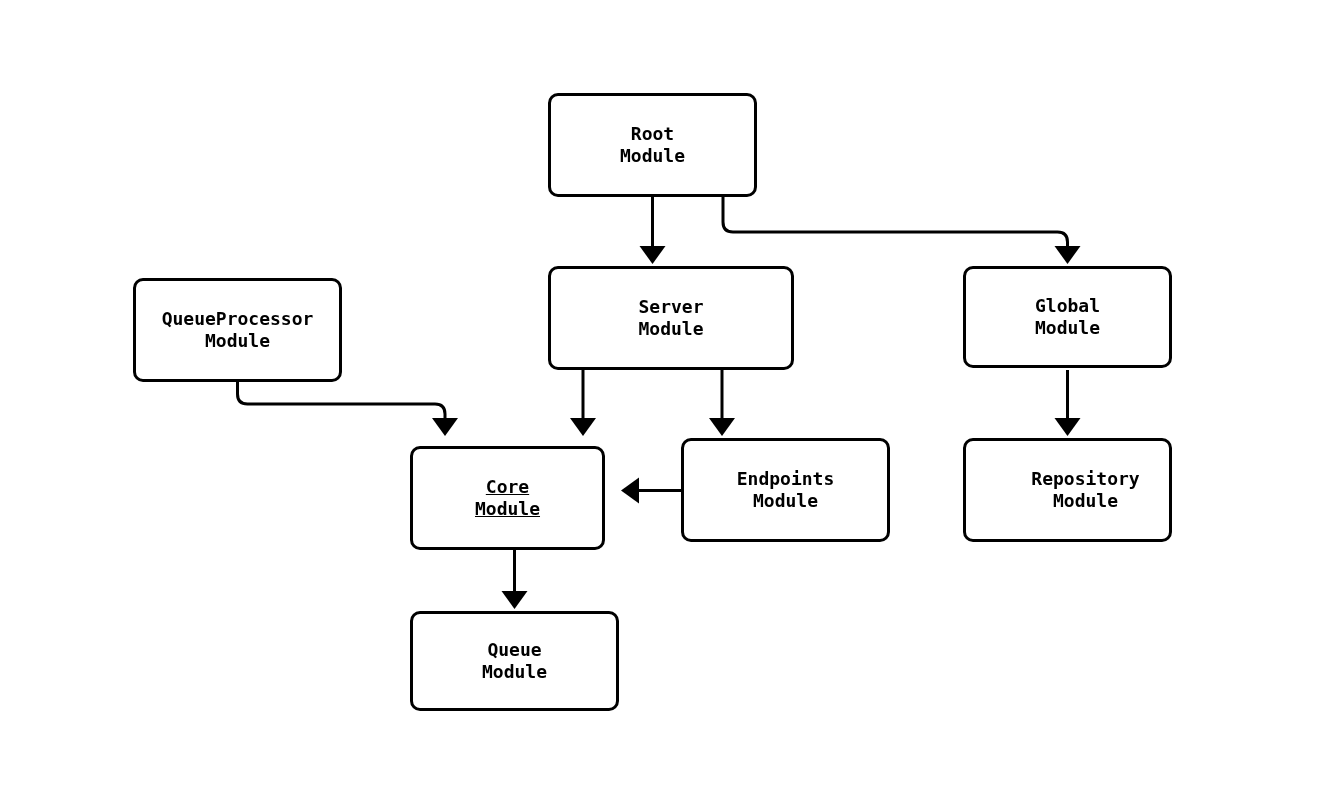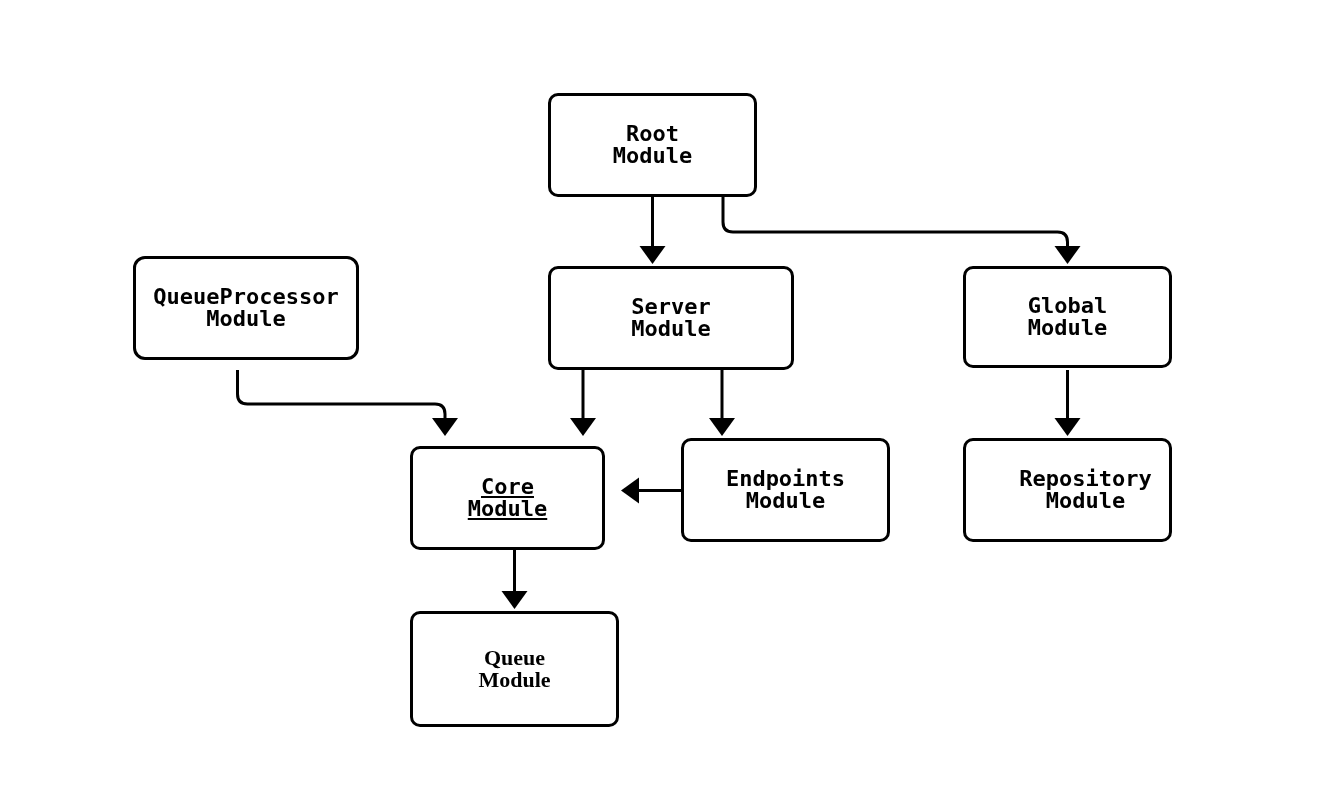--- a/index.html
+++ b/index.html
@@ -37,21 +37,21 @@
     background: #ffffff;
     border: 3px solid #000000;
     border-radius: 10px;
     display: flex;
     align-items: center;
     justify-content: center;
   }
   .node-label {
     white-space: pre-line;
     text-align: center;
-    font-size: 22px;
+    font-size: 18px;
     line-height: 22px;
     font-weight: bold;
     color: #000000;
   }
 </style>
 </head>
 <body>
 
 <div id="canvas">
 
@@ -96,21 +96,21 @@
       <path class="edge-path" d="M514.5 542 L514.5 593"></path>
       <polygon class="edge-arrowhead" points="514.5,609 501.5,591 527.5,591"></polygon>
     </g>
   </svg>
 
   <div class="node" style="left:548px; top:93px; width:209px; height:104px;">
     <span class="node-label">Root
 Module</span>
   </div>
 
-  <div class="node" style="left:133px; top:256px; width:226px; height:104px;border-radius:12px;">
+  <div class="node" style="left:133px; top:278px; width:209px; height:104px;">
     <span class="node-label">QueueProcessor
 Module</span>
   </div>
 
   <div class="node" style="left:548px; top:266px; width:246px; height:104px;">
     <span class="node-label">Server
 Module</span>
   </div>
 
   <div class="node" style="left:963px; top:266px; width:209px; height:102px;">
@@ -126,18 +126,18 @@
   <div class="node" style="left:647px; top:438px; width:209px; height:104px;margin-left:34px;">
     <span class="node-label">Endpoints
 Module</span>
   </div>
 
   <div class="node" style="left:963px; top:438px; width:209px; height:104px;padding-left:36px;">
     <span class="node-label">Repository
 Module</span>
   </div>
 
-  <div class="node" style="left:410px; top:611px; width:209px; height:116px;font-family:Liberation Serif, serif;">
+  <div class="node" style="left:410px; top:611px; width:209px; height:100px;">
     <span class="node-label">Queue
 Module</span>
   </div>
 
 </div>
 
 </body></html>

